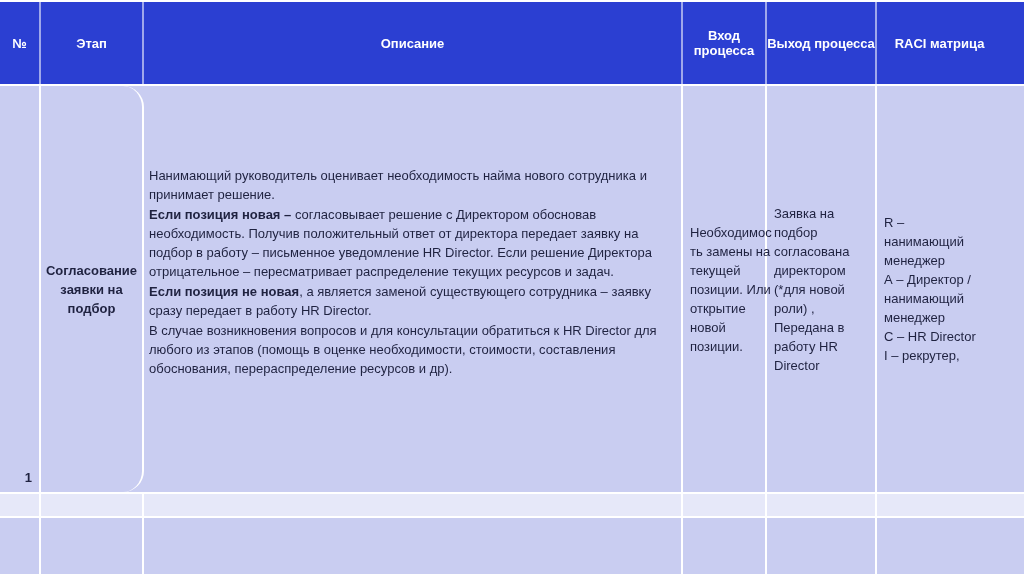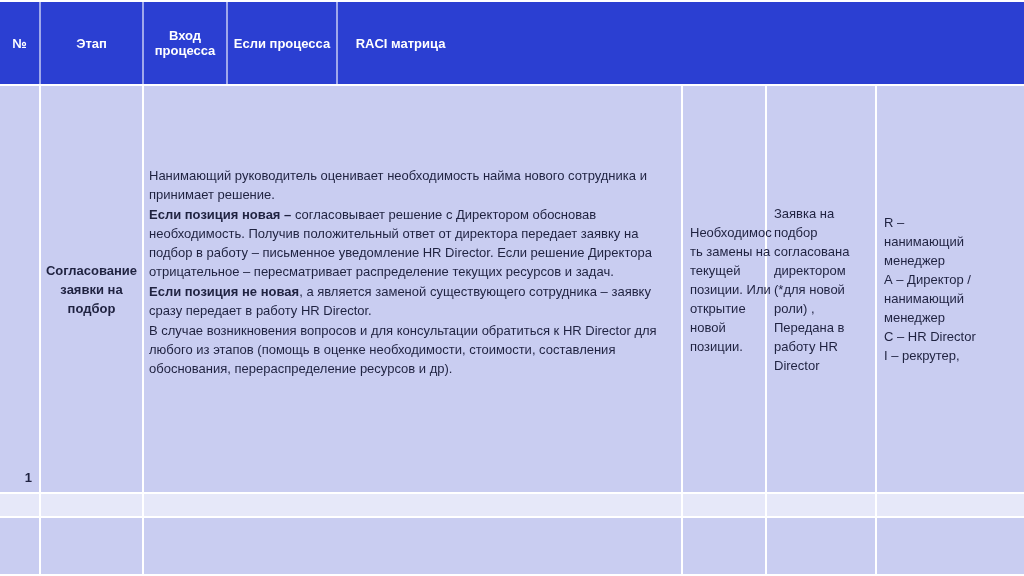--- a/index.html
+++ b/index.html
@@ -49,20 +49,21 @@
   .cell-num{
     align-items:flex-end;justify-content:flex-end;
     padding:0 7px 5px 0;
     font-weight:bold;
   }
   .cell-stage{
     align-items:center;justify-content:center;
     text-align:center;font-weight:bold;
     white-space:pre-line;
     padding:16px 3px;
+    border-radius:21px;
   }
   .cell-desc{
     flex-direction:column;
     justify-content:center;
     padding:0 4px 34px 5px;
   }
   .cell-desc p{margin:0;white-space:pre-line;}
   .cell-desc p + p{margin-top:1px;}
   .cell-text{
     align-items:center;
@@ -71,22 +72,23 @@
   }
 </style>
 </head>
 <body>
 
 <div class="slide">
 
   <div class="row header-row">
     <div class="hcell c1">№</div>
     <div class="hcell c2">Этап</div>
+    <div class="hcell c3">Описание</div>
     <div class="hcell c4">Вход процесса</div>
-    <div class="hcell c5">Если процесса</div>
+    <div class="hcell c5">Выход процесса</div>
     <div class="hcell c6">RACI матрица</div>
   </div>
 
   <div class="row body-row row-main">
     <div class="cell c1 cell-num">1</div>
     <div class="cell c2 cell-stage">Согласование
 заявки на
 подбор</div>
     <div class="cell c3 cell-desc">
       <p><b></b><span>Нанимающий руководитель оценивает необходимость найма нового сотрудника и

